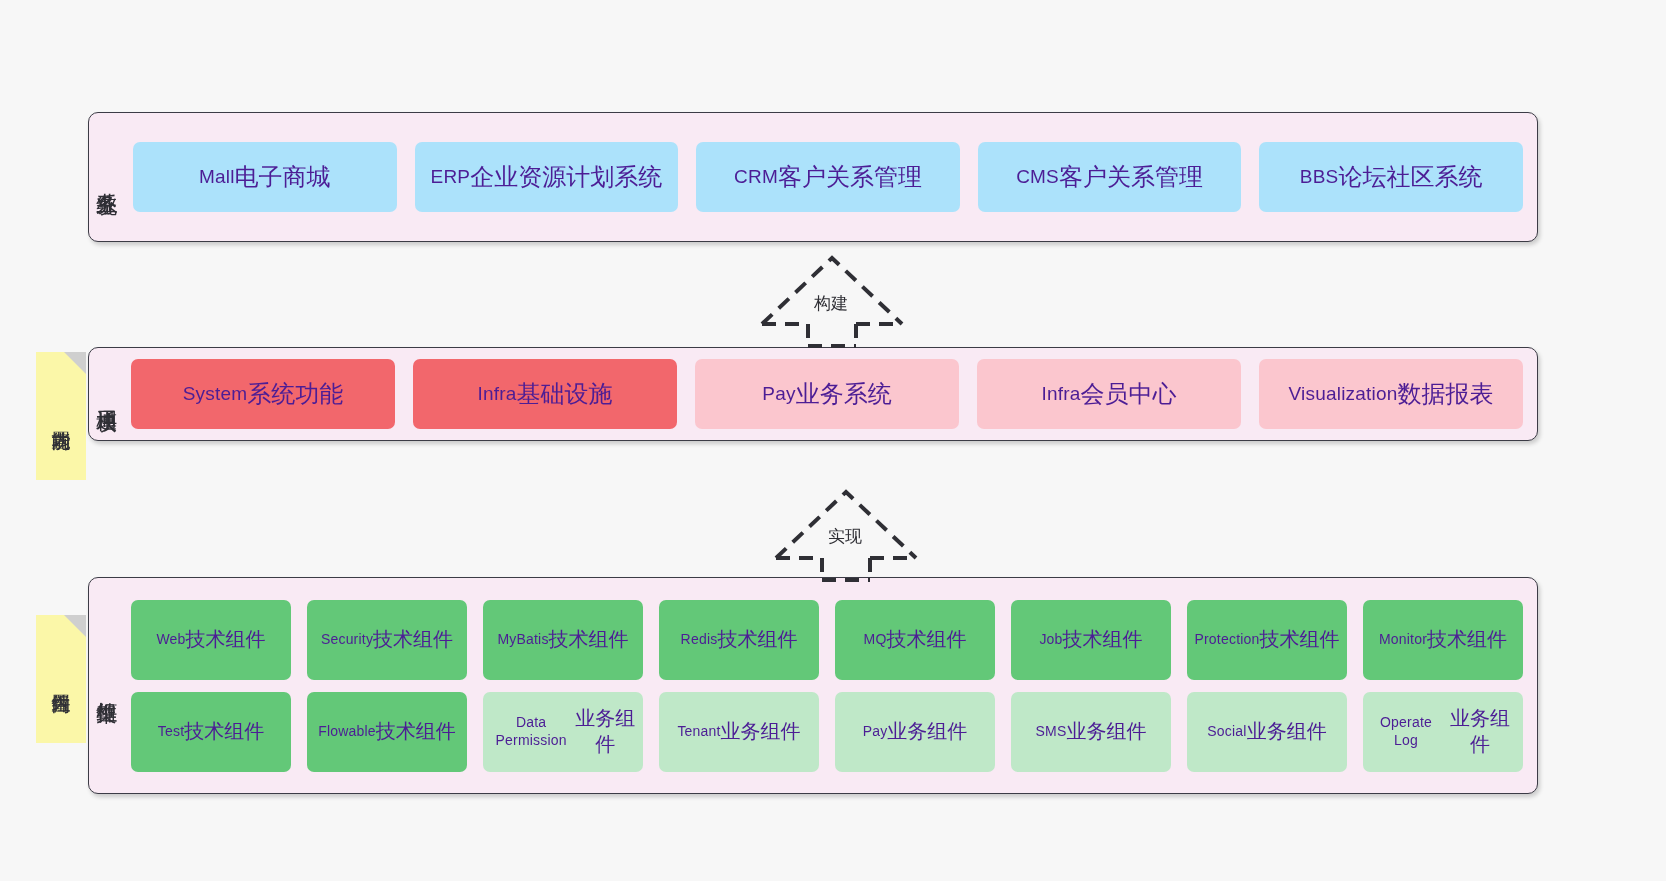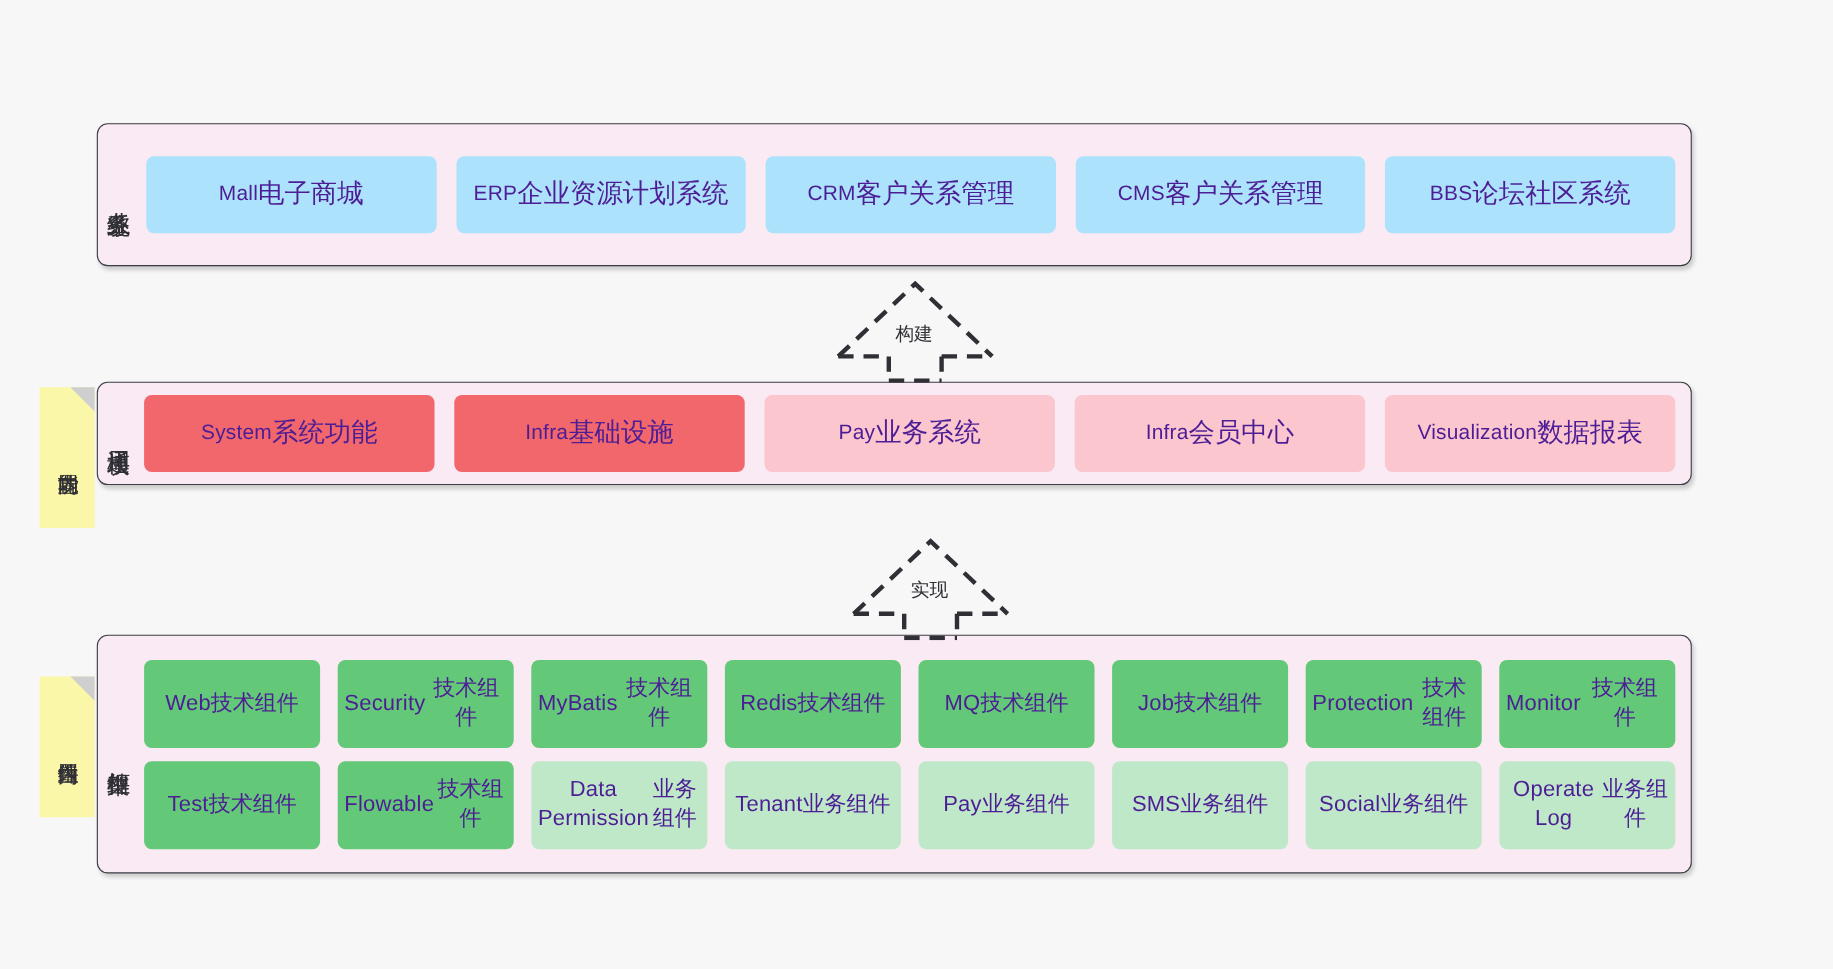--- a/index.html
+++ b/index.html
@@ -97,21 +97,21 @@
   .box-green       { background: #63c878; }
   .box-lightgreen  { background: #bfe8c8; }
 
   
   #layer-business { left: 88px;  top: 112px; width: 1450px; height: 130px; }
   #layer-common   { left: 88px;  top: 347px; width: 1450px; height: 94px; }
   #layer-frame    { left: 88px;  top: 577px; width: 1450px; height: 217px; }
 
   #layer-business .layer-body { padding-left: 8px; }
   #layer-frame .layer-body    { gap: 12px; }
-  #layer-frame .box .en       { font-size: 20px; }
+  #layer-frame .box .en       { font-size: 14px; }
   #layer-frame .box .cn       { font-size: 20px; }
   #layer-frame .row           { gap: 16px; height: 80px; }
 
   
   .sticky {
     position: absolute;
     width: 50px;
     background: #fbf7a8;
     box-sizing: border-box;
     display: flex;

